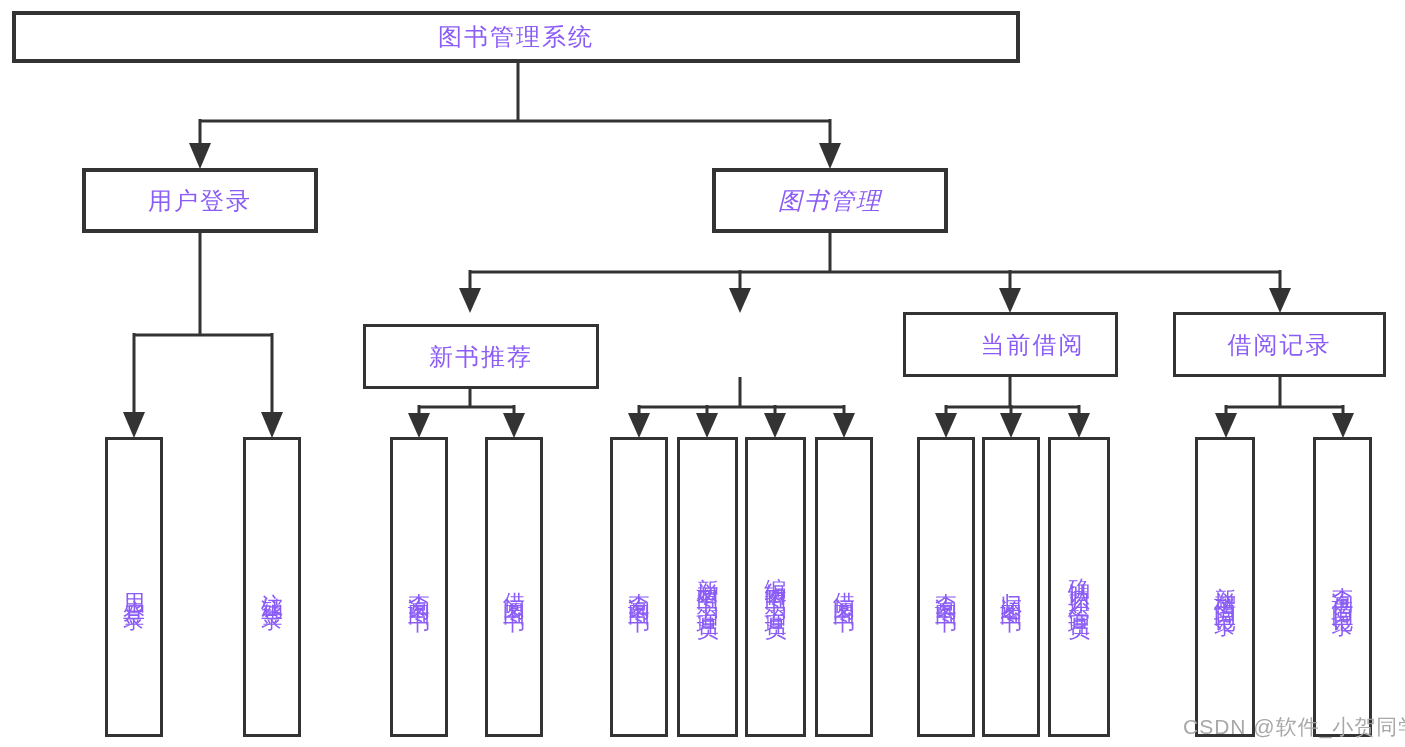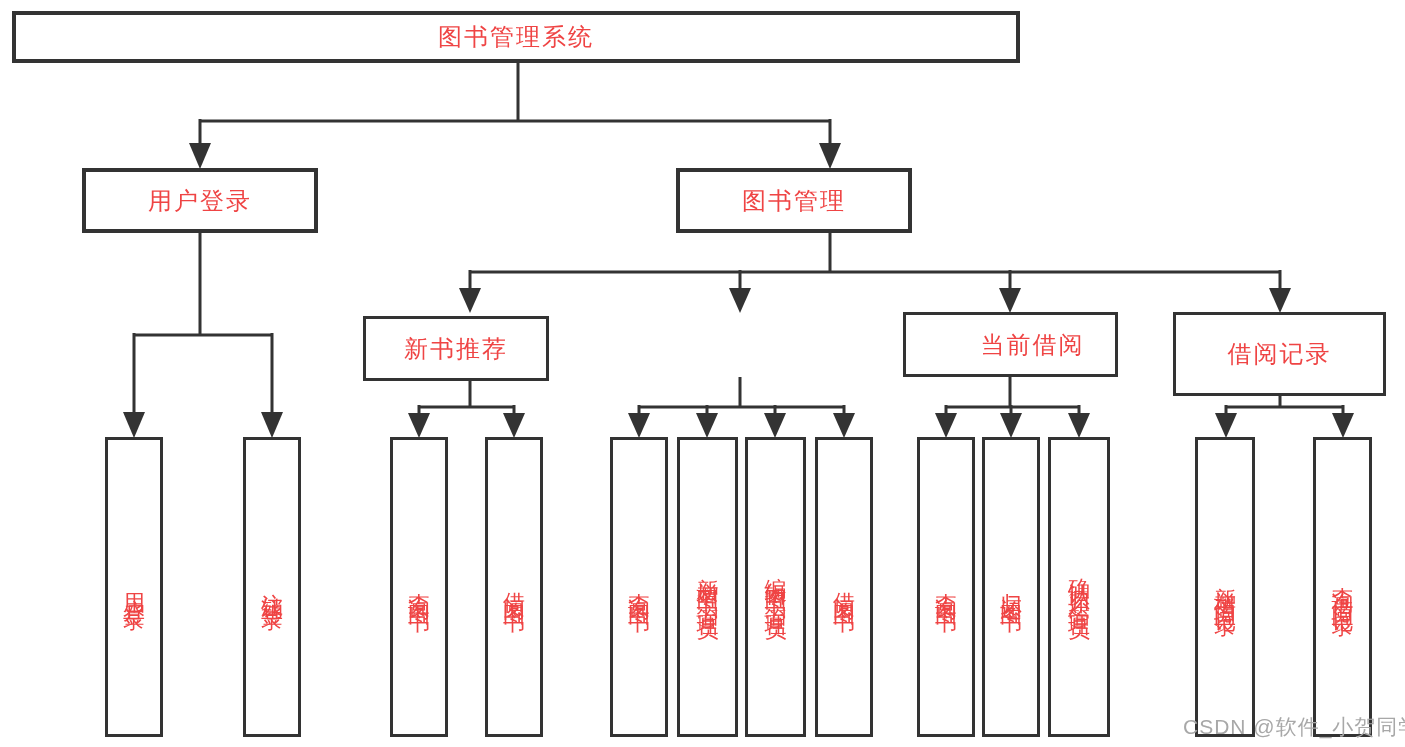--- a/index.html
+++ b/index.html
@@ -19,21 +19,21 @@
     position: absolute;
     left: 0; top: 0;
     width: 1405px; height: 747px;
     z-index: 1;
   }
   .node {
     position: absolute;
     box-sizing: border-box;
     background: #ffffff;
     border: 3px solid #333333;
-    color: #ef4444;
+    color: #8b5cf6;
     display: flex;
     align-items: center;
     justify-content: center;
     z-index: 2;
     font-size: 24px;
     letter-spacing: 2px;
   }
   .node.lvl-root, .node.lvl-2 { border-width: 4px; }
   .node.leaf {
     writing-mode: vertical-rl;
@@ -106,31 +106,31 @@
     </g>
   </svg>
 
   <div class="node lvl-root" style="left:12px; top:11px; width:1008px; height:52px;">
     <span>图书管理系统</span>
   </div>
 
   <div class="node lvl-2" style="left:82px; top:168px; width:236px; height:65px;">
     <span>用户登录</span>
   </div>
-  <div class="node lvl-2" style="left:676px; top:168px; width:236px; height:65px;">
+  <div class="node lvl-2" style="left:712px; top:168px; width:236px; height:65px;font-style:italic;">
     <span>图书管理</span>
   </div>
 
-  <div class="node lvl-3" style="left:363px; top:316px; width:186px; height:65px;">
+  <div class="node lvl-3" style="left:363px; top:324px; width:236px; height:65px;">
     <span>新书推荐</span>
   </div>
   <div class="node lvl-3" style="left:903px; top:312px; width:215px; height:65px;padding-left:44px;">
     <span>当前借阅</span>
   </div>
-  <div class="node lvl-3" style="left:1173px; top:312px; width:213px; height:84px;">
+  <div class="node lvl-3" style="left:1173px; top:312px; width:213px; height:65px;">
     <span>借阅记录</span>
   </div>
 
   <div class="node leaf" style="left:105px; top:437px; width:58px; height:300px;">
     <span>用户登录</span>
   </div>
   <div class="node leaf" style="left:243px; top:437px; width:58px; height:300px;">
     <span>注销登录</span>
   </div>
 

